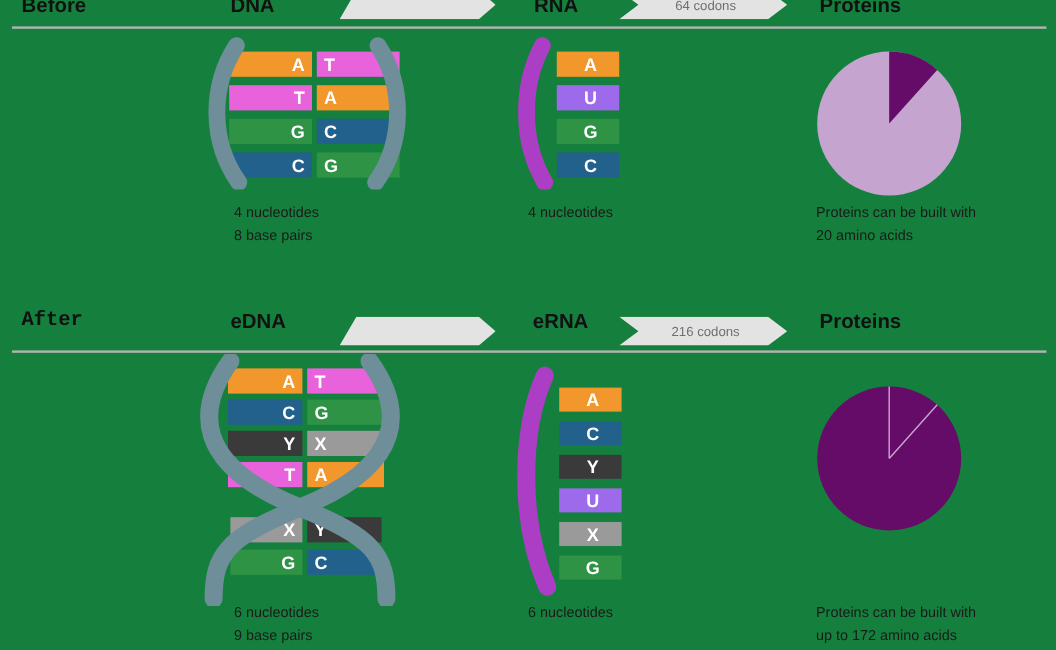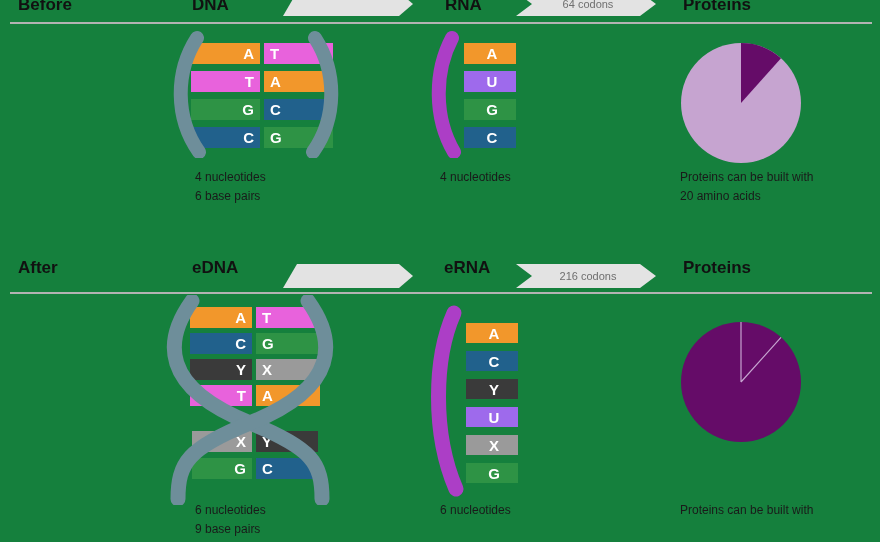--- a/index.html
+++ b/index.html
@@ -12,21 +12,21 @@
   .cap b{font-weight:normal;}
   svg{display:block;}
   
   .h-before{left:18px;top:-4px;} .h-dna{left:192px;top:-4px;}
   .h-rna{left:445px;top:-4px;}  .h-prot1{left:683px;top:-4px;}
   .ar-a1{left:283px;top:-8px;}  .ar-a2{left:516px;top:-8px;}
   .rule1{top:22px;}
   .dna1{left:165px;top:30px;} .rna1{left:430px;top:30px;} .pie1{left:679px;top:41px;}
   .cap-dna1{left:195px;top:168px;} .cap-rna1{left:440px;top:168px;} .cap-prot1{left:680px;top:168px;}
   
-  .h-after{left:18px;top:259px;} .h-edna{left:192px;top:259px;}
+  .h-after{left:18px;top:259px;font-family:Liberation Mono, monospace;} .h-edna{left:192px;top:259px;}
   .h-erna{left:444px;top:259px;} .h-prot2{left:683px;top:259px;}
   .ar-b1{left:283px;top:264px;}  .ar-b2{left:516px;top:264px;}
   .rule2{top:292px;}
   .edna{left:150px;top:295px;} .erna{left:428px;top:303px;} .pie2{left:679px;top:320px;}
   .cap-dna2{left:195px;top:501px;} .cap-rna2{left:440px;top:501px;} .cap-prot2{left:680px;top:501px;}
   .arrow-text{font-size:11px;fill:#6f6f6f;font-family:"Liberation Sans",sans-serif;}
 </style>
 </head>
 <body>
 
@@ -76,21 +76,21 @@
       <text x="62" y="113" text-anchor="middle" fill="#fff" font-size="15" font-weight="bold" font-family="&quot;Liberation Sans&quot;, sans-serif">C</text>
       <path d="M 22 8 C 4 42, 4 88, 24 122" stroke="#AC3EC6" stroke-width="14" fill="none" stroke-linecap="round"></path>
     </svg>
   <svg class="abs pie1" width="124" height="124" viewBox="0 0 124 124">
       <circle cx="62" cy="62" r="60" fill="#C6A4D0"></circle>
       <path d="M 62 62 L 62 2 A 60 60 0 0 1 102.0 17.3 Z" fill="#650C68"></path>
     </svg>
 
   <div class="abs cap cap-dna1">
     <div>4 nucleotides</div>
-    <div>6 base pairs</div>
+    <div>8 base pairs</div>
   </div>
   <div class="abs cap cap-rna1">4 nucleotides</div>
   <div class="abs cap cap-prot1">
     <div>Proteins can be built with</div>
     <div><b>20 amino acids</b></div>
   </div>
 
   <div class="abs hdr h-after">After</div>
   <div class="abs hdr h-edna">eDNA</div>
   <svg class="abs ar-b1" width="130" height="24" viewBox="0 0 130 24">
@@ -152,15 +152,16 @@
       <path d="M 62 62 L 62 2 M 62 62 L 102.0 17.3" stroke="#C6A4D0" stroke-width="1.2" fill="none"></path>
     </svg>
 
   <div class="abs cap cap-dna2">
     <div>6 nucleotides</div>
     <div>9 base pairs</div>
   </div>
   <div class="abs cap cap-rna2">6 nucleotides</div>
   <div class="abs cap cap-prot2">
     <div>Proteins can be built with</div>
+    <div><b>up to 172 amino acids</b></div>
   </div>
 
 </div>
 
 </body></html>

